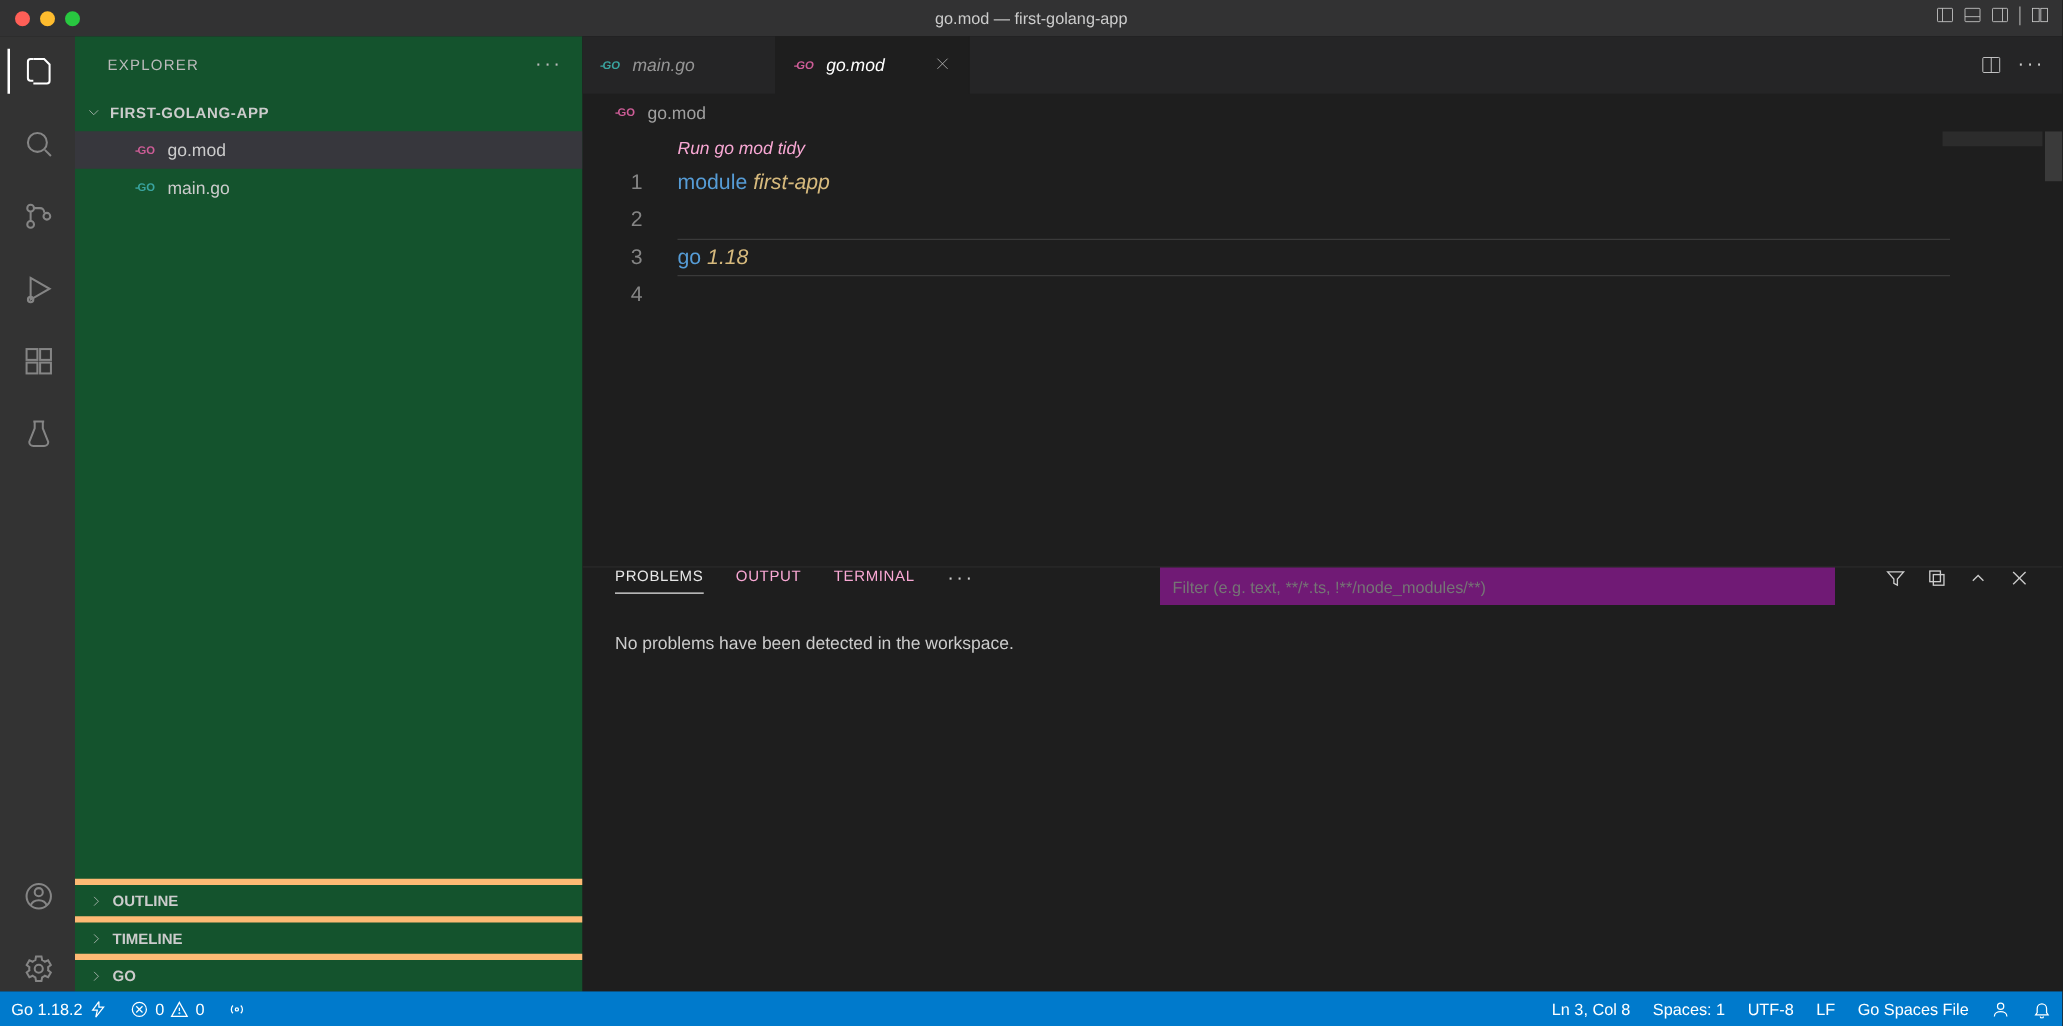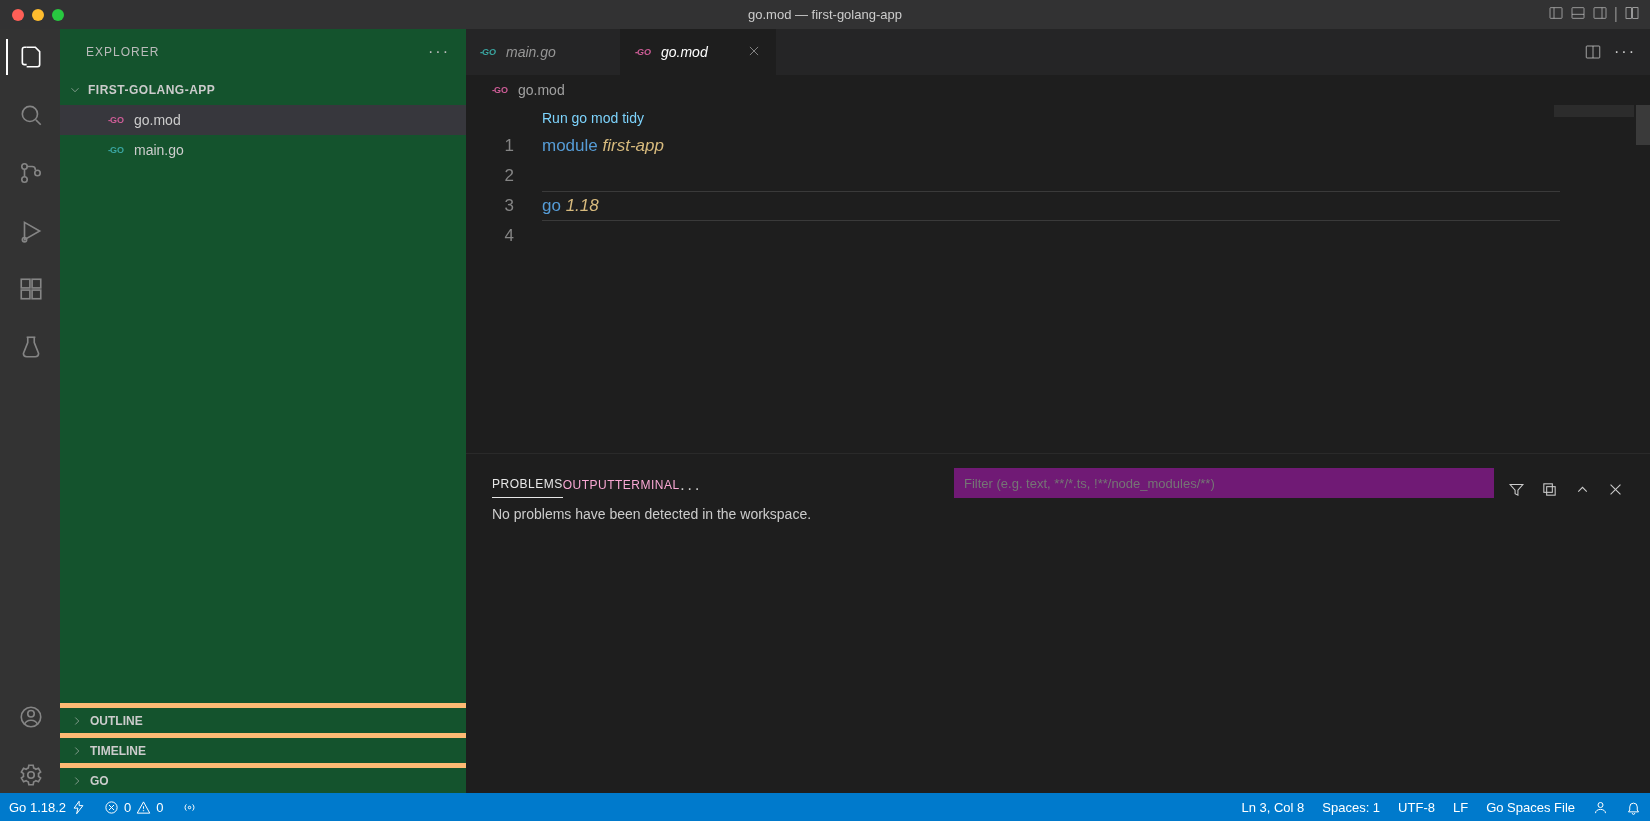--- a/index.html
+++ b/index.html
@@ -46,33 +46,33 @@
 .tab .close{ margin-left:auto; visibility:hidden; }
 .tab.active .close{ visibility:visible; }
 .tabs .tab-actions{ margin-left:auto; display:flex; align-items:center; gap:12px; padding-right:14px; }
 .tabs .tab-actions svg{ width:18px; height:18px; stroke:#ccc; fill:none; }
 .tab-actions .dots{ font-size:16px; letter-spacing:2px; color:#ccc; cursor:pointer;}
 
 .breadcrumb{ height:30px; display:flex; align-items:center; gap:8px; padding-left:26px; font-size:14px; color:#a0a0a0;}
 .code{ flex:1; display:flex; font-family:Menlo,Consolas,monospace; font-size:17px; line-height:30px; overflow:hidden; position:relative;}
 .gutter{ width:76px; text-align:right; color:#858585; padding-right:28px; }
 .lines{ flex:1; padding-right:12px; position:relative;}
-.codelens{ font-size:14px; color:#7dd3fc; font-family:-apple-system,sans-serif; height:26px; line-height:26px;}
+.codelens{ font-size:14px; color:#f9a8d4; font-family:-apple-system,sans-serif; height:26px; line-height:26px;font-style:italic;}
 .line{ white-space:pre; }
 .gutter .gln{ height:30px; }
 .gutter .gpad{ height:26px; }
 .kw{ color:#569cd6; }
 .id{ color:#d7ba7d;font-style:italic; }
 .current-line{ position:absolute; left:0; right:90px; height:30px; border-top:1px solid #3a3a3a; border-bottom:1px solid #3a3a3a; pointer-events:none;}
 .minimap{ position:absolute; top:0; right:0; width:96px; height:100%; }
 .mm-slider{ position:absolute; top:0; right:0; width:14px; height:40px; background:#3a3a3a; }
 .mm-blob{ position:absolute; top:0; right:16px; width:80px; height:12px; background:#3a3a3a; opacity:.5;}
 
 .panel{ height:340px; border-top:1px solid #2a2a2a; display:flex; flex-direction:column; }
-.panel-tabs{ height:44px; display:flex; align-items:flex-end; padding:0 26px; }
+.panel-tabs{ height:44px; display:flex; align-items:flex-start; gap:26px; padding:0 26px; }
 .ptab{ font-size:12px; letter-spacing:.5px; color:#f9a8d4; cursor:pointer; padding-bottom:6px; }
 .ptab.active{ color:#e7e7e7; border-bottom:1px solid #e7e7e7; }
 .panel-tabs .dots{ font-size:16px; letter-spacing:2px; color:#ccc; cursor:pointer;}
 .panel-tabs .spacer{ flex:1; }
 .panel-filter{ width:540px; height:30px; background:#701a75; border:none; color:#ccc; padding:0 10px; font-size:13px;}
 .panel-actions{ display:flex; gap:16px; align-items:center; margin-left:14px;}
 .panel-actions svg{ width:17px; height:17px; stroke:#ccc; fill:none; stroke-width:1.5; cursor:pointer;}
 .panel-body{ padding:8px 26px; font-size:14px; color:#ccc; }
 
 .statusbar{ height:28px; background:#007acc; color:#fff; display:flex; align-items:center; font-size:13px; }

